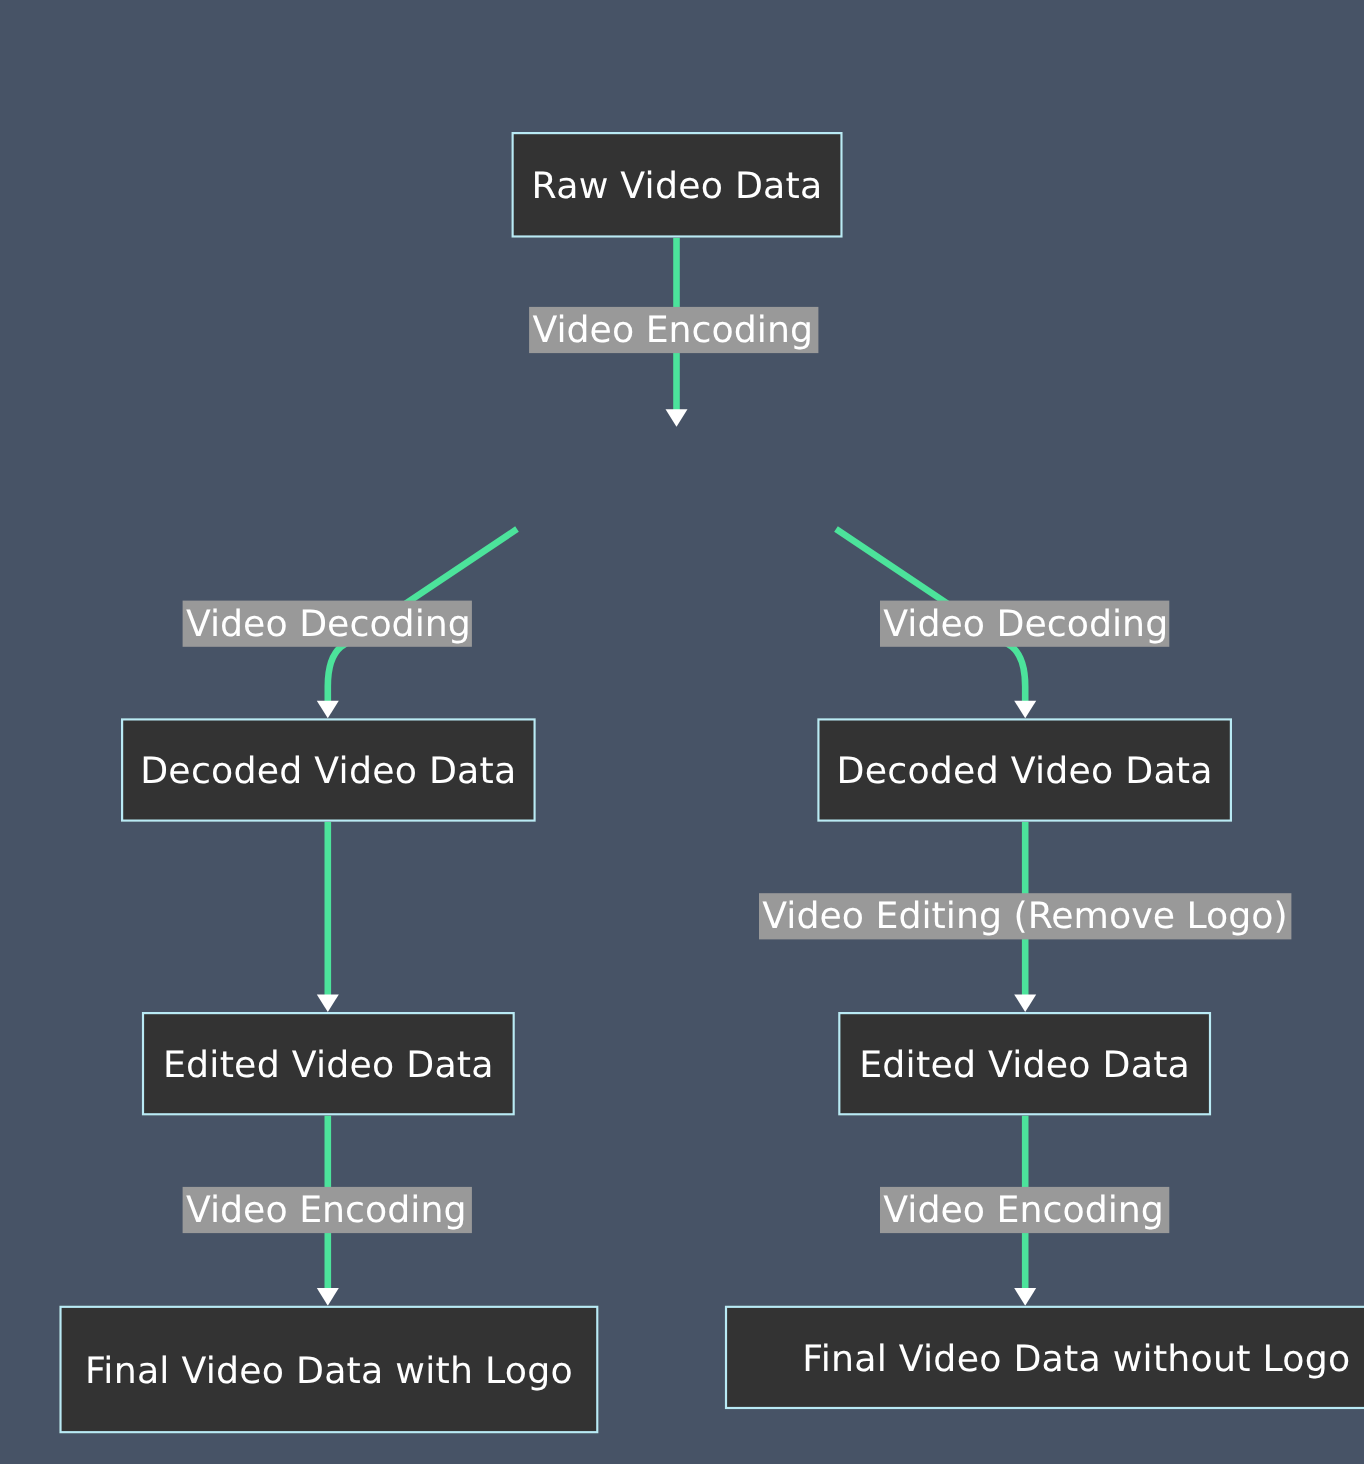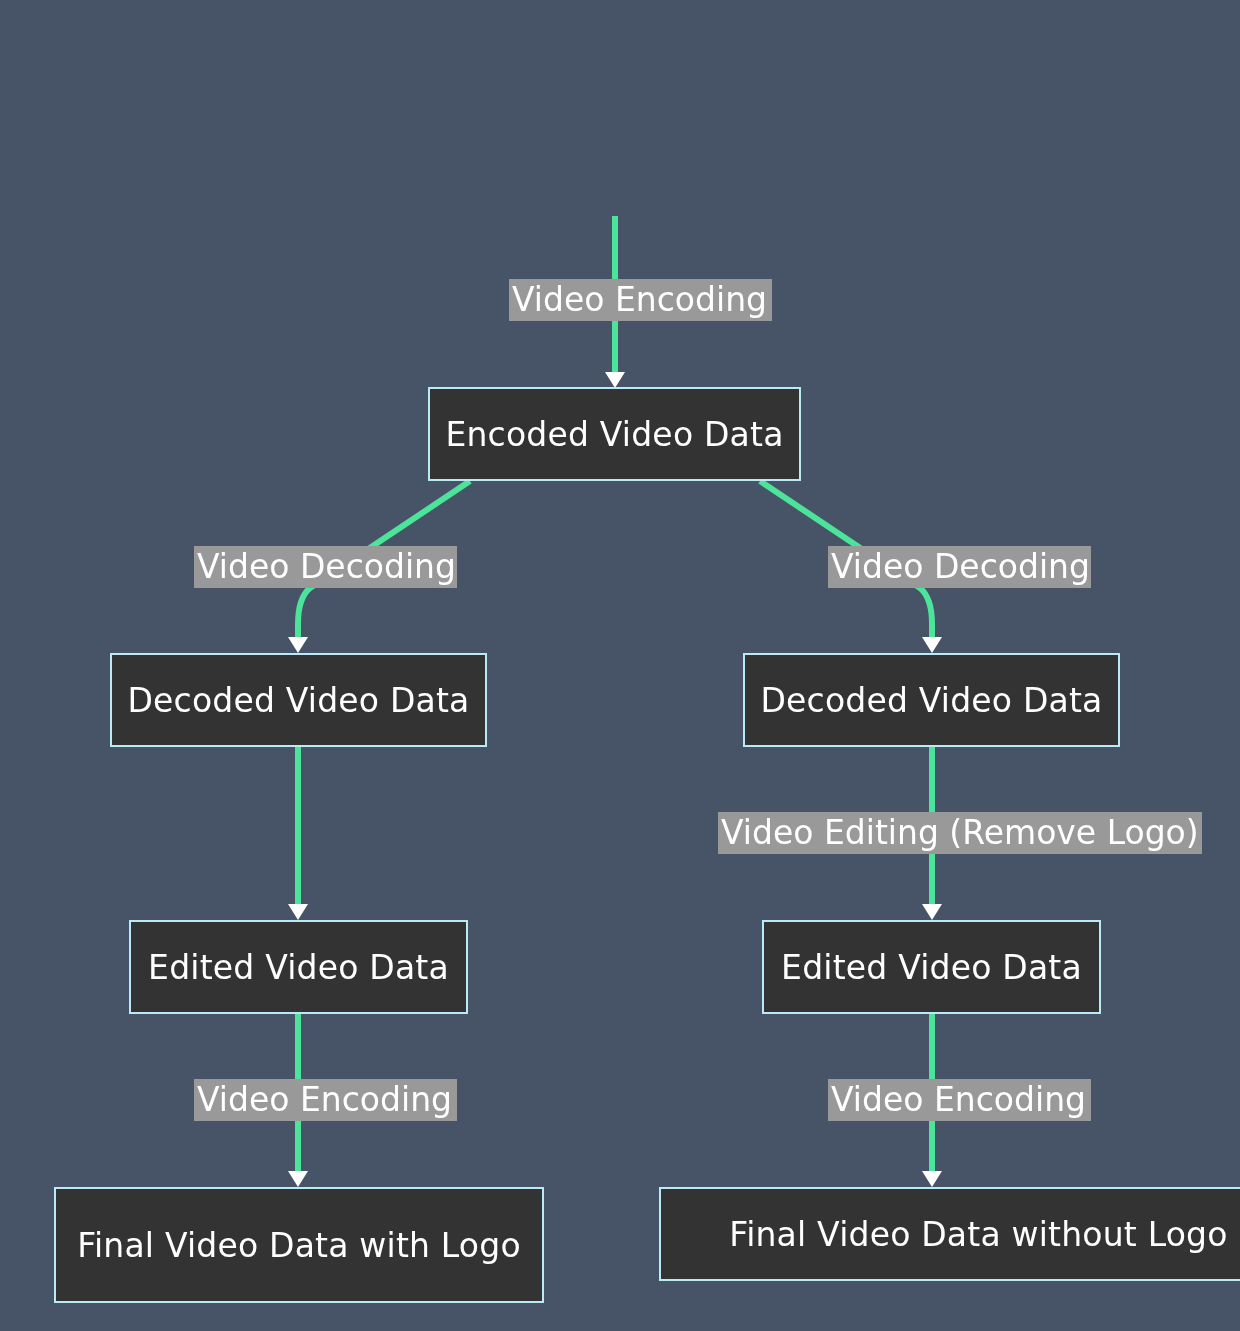--- a/index.html
+++ b/index.html
@@ -43,21 +43,20 @@
   .edge-label {
     position: absolute;
     background: #999999;
     color: #ffffff;
     font-family: "DejaVu Sans", sans-serif;
     font-size: 33px;
     line-height: 1.26;
     white-space: nowrap;
     padding: 0 3px;
     box-sizing: border-box;
-    margin-left: 28px;
   }
 </style>
 </head>
 <body>
 
 <div id="canvas">
 
   <svg id="wires" viewBox="0 0 1240 1331" xmlns="http://www.w3.org/2000/svg">
 
     <g>
@@ -102,22 +101,22 @@
 
   <div class="edge-label" style="left:800px; top:546px; width:263px;">Video Decoding</div>
 
 
   <div class="edge-label" style="left:690px; top:812px; width:484px;">Video Editing (Remove Logo)</div>
 
   <div class="edge-label" style="left:166px; top:1079px; width:263px;">Video Encoding</div>
 
   <div class="edge-label" style="left:800px; top:1079px; width:263px;">Video Encoding</div>
 
+  <div class="node" style="left:465px; top:120px; width:301px; height:96px;">Raw Video Data</div>
 
-  <div class="node" style="left:428px; top:387px; width:373px; height:94px;">Encoded Video Data</div>
 
   <div class="node" style="left:110px; top:653px; width:377px; height:94px;">Decoded Video Data</div>
 
   <div class="node" style="left:743px; top:653px; width:377px; height:94px;">Decoded Video Data</div>
 
   <div class="node" style="left:129px; top:920px; width:339px; height:94px;">Edited Video Data</div>
 
   <div class="node" style="left:762px; top:920px; width:339px; height:94px;">Edited Video Data</div>
 
   <div class="node" style="left:54px; top:1187px; width:490px; height:116px;">Final Video Data with Logo</div>

